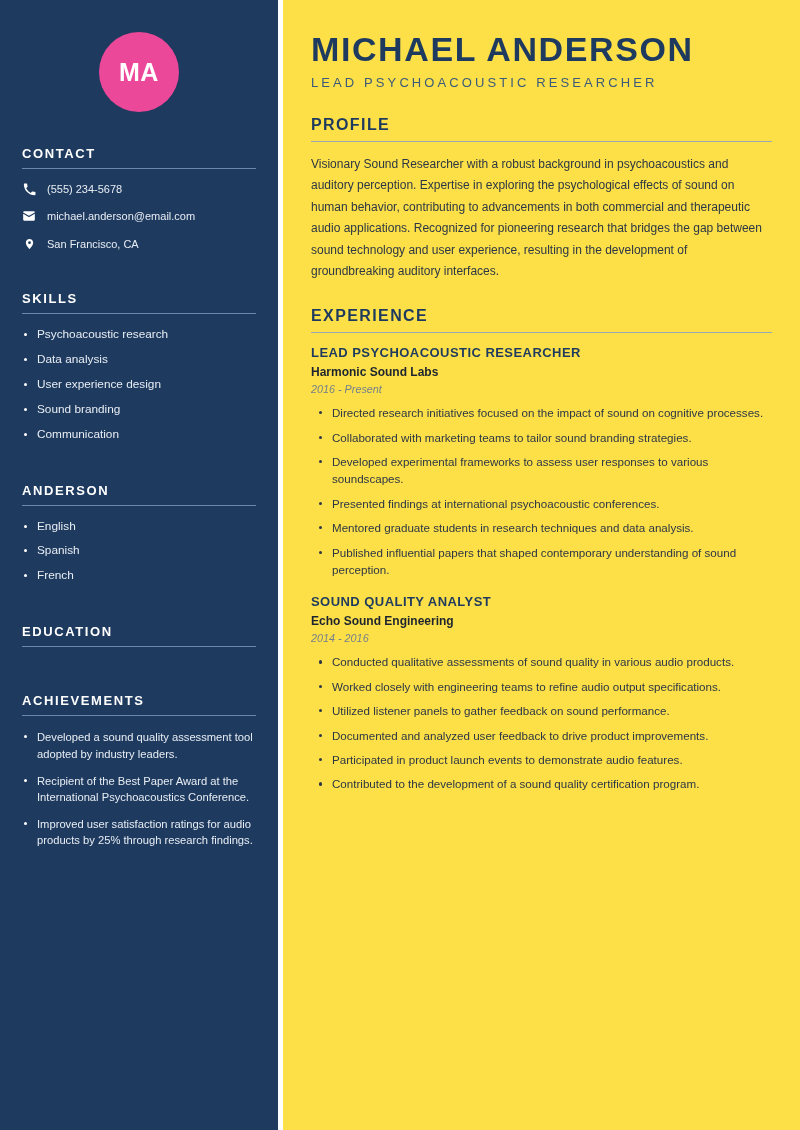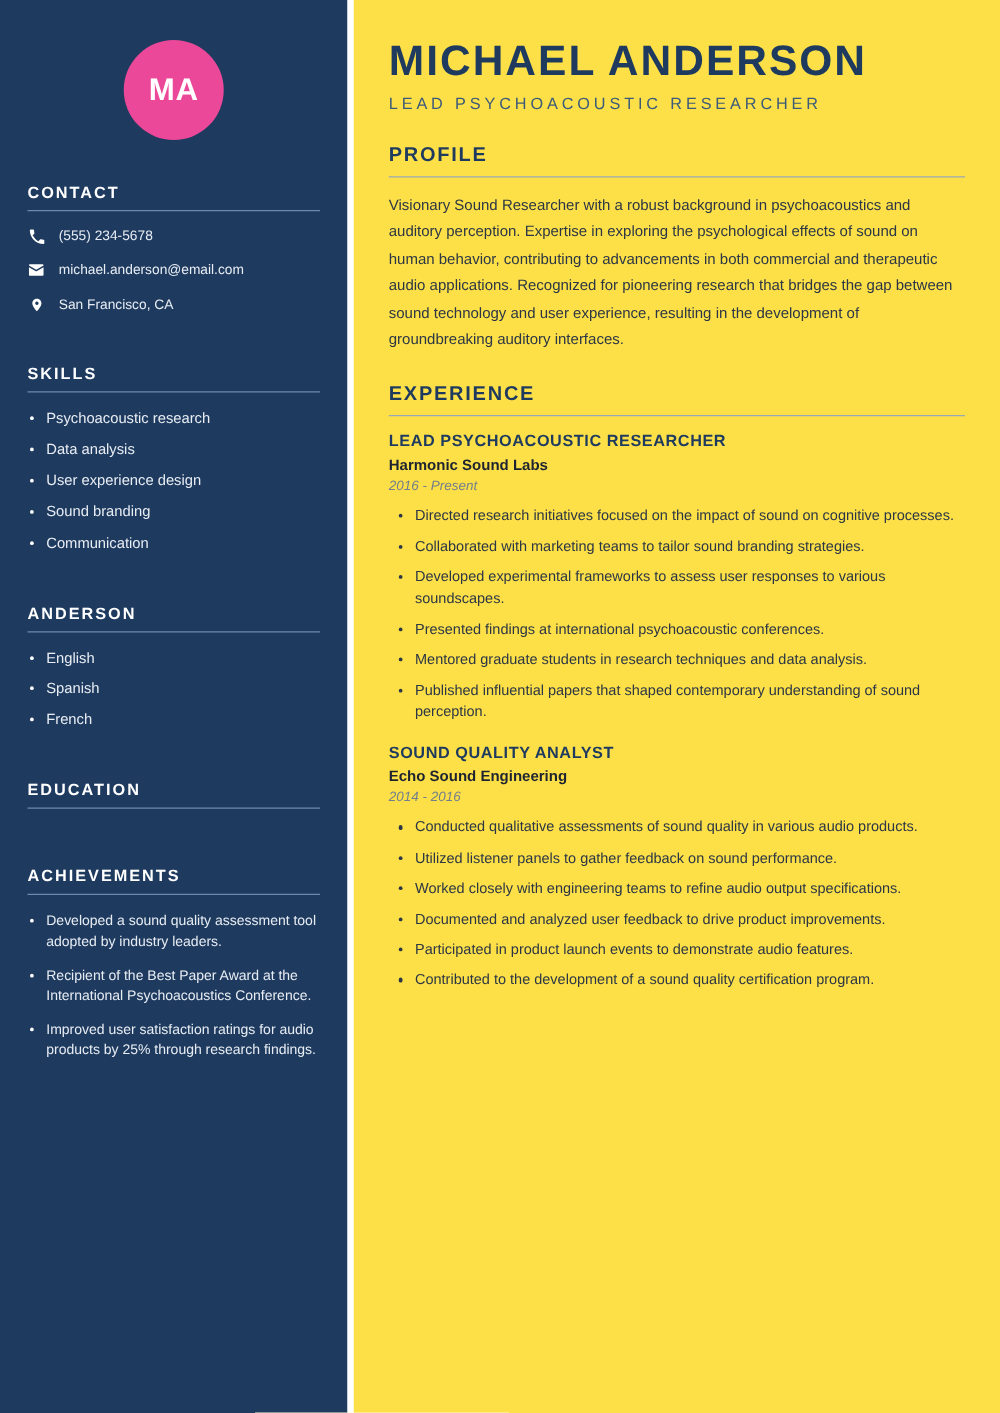--- a/index.html
+++ b/index.html
@@ -357,22 +357,22 @@
           <li>Published influential papers that shaped contemporary understanding of sound perception.</li>
         </ul>
       </div>
 
       <div class="job">
         <div class="job-title">SOUND QUALITY ANALYST</div>
         <div class="job-company">Echo Sound Engineering</div>
         <div class="job-dates">2014 - 2016</div>
         <ul class="job-list">
           <li>Conducted qualitative assessments of sound quality in various audio products.</li>
+          <li>Worked closely with engineering teams to refine audio output specifications.</li>
           <li>Utilized listener panels to gather feedback on sound performance.</li>
-          <li>Worked closely with engineering teams to refine audio output specifications.</li>
           <li>Documented and analyzed user feedback to drive product improvements.</li>
           <li>Participated in product launch events to demonstrate audio features.</li>
           <li>Contributed to the development of a sound quality certification program.</li>
         </ul>
       </div>
     </section>
 
   </main>
 
 </div>

